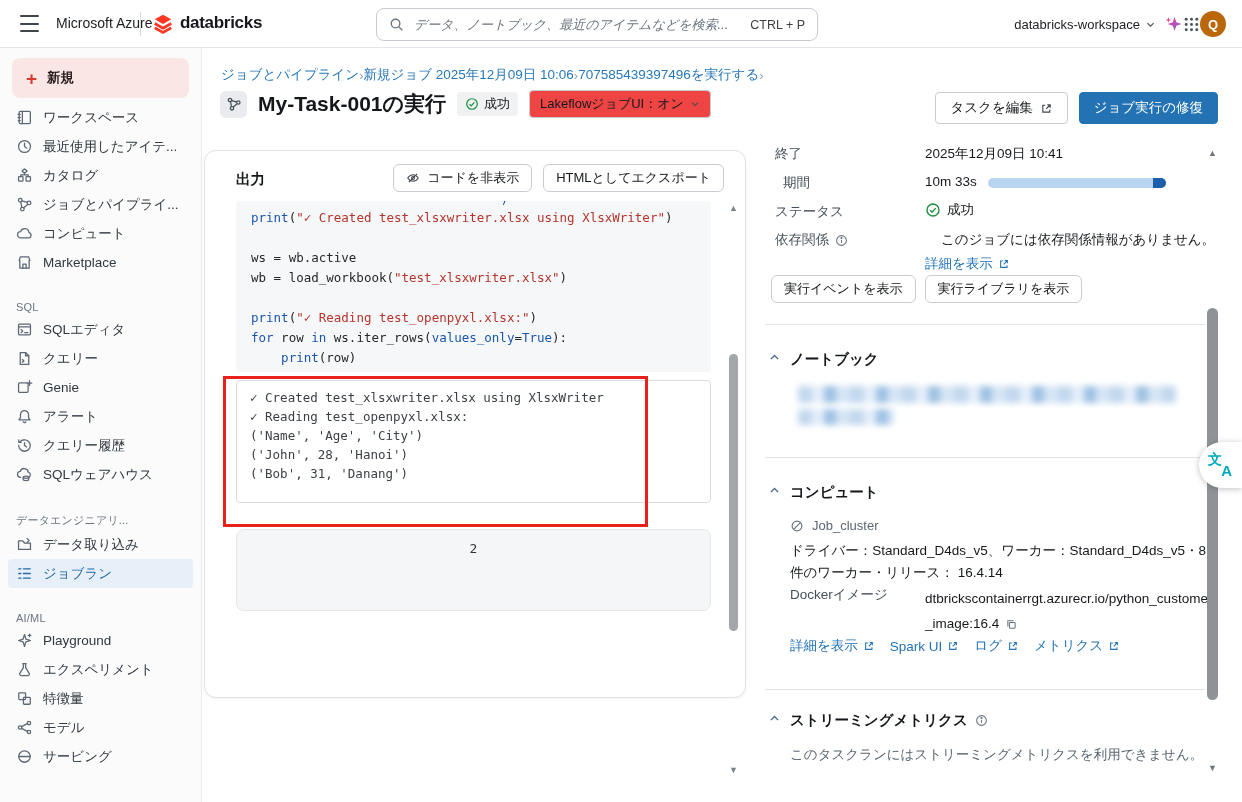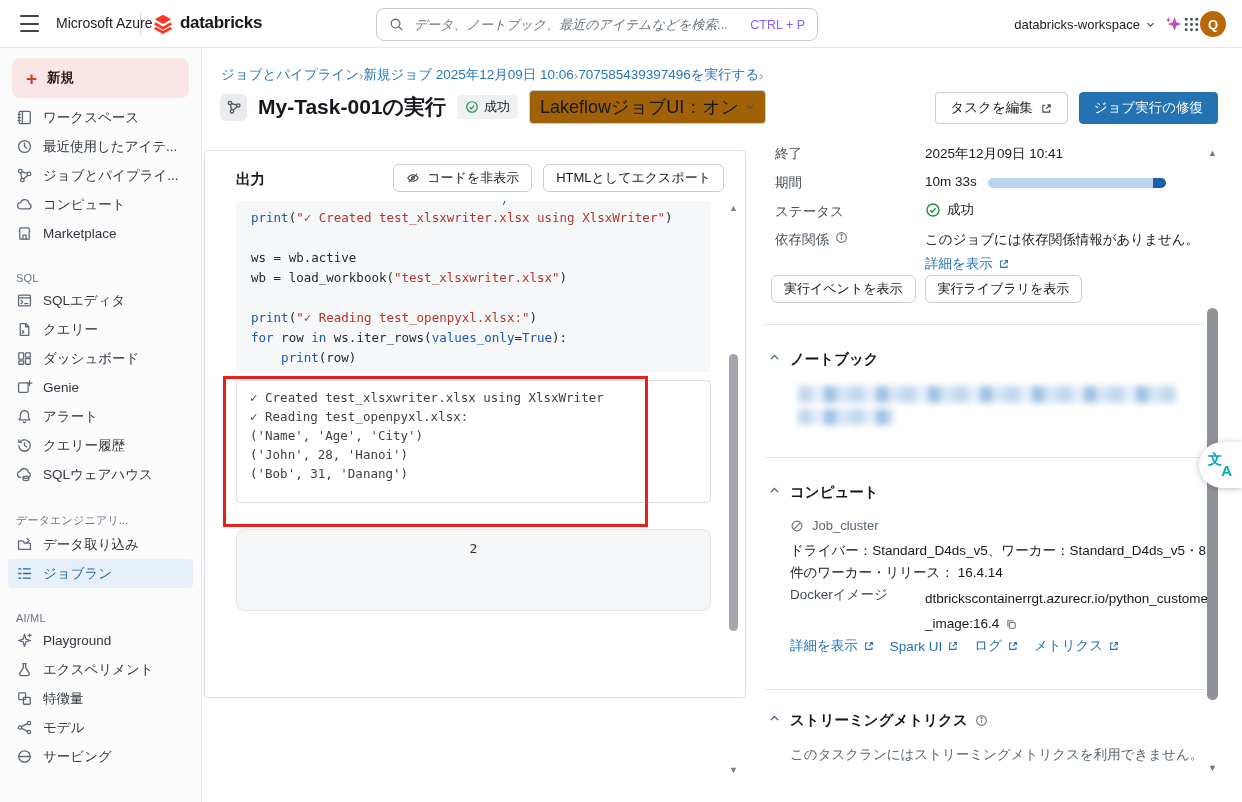--- a/index.html
+++ b/index.html
@@ -16,21 +16,21 @@
   .hamburger div{height:2px;background:#41464d;border-radius:1px;}
   .azure-label{position:absolute;left:56px;top:15px;font-size:14px;color:#1b1e23;}
   .tb-divider{position:absolute;left:140px;top:12px;width:1px;height:24px;background:#d9dce0;}
   .db-logo{position:absolute;left:152px;top:13px;}
   .db-wordmark{position:absolute;left:180px;top:13px;font-size:17px;font-weight:bold;color:#15171c;letter-spacing:-.3px;}
   .searchbox{position:absolute;left:376px;top:8px;width:442px;height:33px;border:1px solid #c7ccd2;
              border-radius:8px;display:flex;align-items:center;padding:0 12px;background:#fff;}
   .searchbox input{border:none;outline:none;flex:1;font-size:13px;color:#16181d;background:transparent;
              font-family:"Liberation Sans","DejaVu Sans",sans-serif;font-style:italic;}
   .searchbox input::placeholder{color:#69737e;}
-  .search-shortcut{color:#8b5cf6;font-size:12.5px;white-space:nowrap;}
+  .search-shortcut{color:#404040;font-size:12.5px;white-space:nowrap;}
   .tb-right{position:absolute;right:16px;top:0;height:48px;display:flex;align-items:center;}
   .ws-select{display:flex;align-items:center;gap:5px;font-size:13px;color:#1b1e23;cursor:pointer;margin-right:8px;}
   .avatar{width:26px;height:26px;border-radius:50%;background:#b96708;color:#fff;font-weight:bold;
           font-size:13px;display:flex;align-items:center;justify-content:center;}
 
   
   .sidebar{position:absolute;left:0;top:48px;width:202px;height:754px;background:#fbfbfc;
            border-right:1px solid #e8eaec;overflow:hidden;z-index:20;}
   .new-btn{margin:10px 12px 0 12px;height:40px;background:#fbe6e6;border-radius:8px;display:flex;
            align-items:center;gap:10px;padding:0 14px;cursor:pointer;}
@@ -49,30 +49,30 @@
           align-items:center;white-space:nowrap;}
   .crumb{cursor:pointer;}
   .crumb-sep{color:#98a2ac;font-size:13px;}
   .title-row{position:absolute;left:220px;top:90px;display:flex;align-items:center;gap:11px;}
   .title-icon-box{width:27px;height:27px;background:#e9ebee;border-radius:6px;display:flex;
                   align-items:center;justify-content:center;color:#4b545d;}
   .page-title{font-size:21px;font-weight:bold;color:#14171b;}
   .status-pill{display:flex;align-items:center;gap:5px;background:#eff1f3;border-radius:4px;
                padding:3px 8px;font-size:13px;color:#15181c;}
   .lakeflow-pill{display:flex;align-items:center;gap:6px;border:1px solid #c8cdd3;border-radius:4px;
-               padding:4px 10px;font-size:18px;color:#15181c;cursor:pointer;background:#a16207;}
+               padding:4px 10px;font-size:13px;color:#15181c;cursor:pointer;background:#ef4444;}
   .header-actions{position:absolute;right:24px;top:92px;display:flex;gap:11px;}
   .btn{display:flex;align-items:center;gap:7px;border:1px solid #c8cdd3;background:#fff;border-radius:4px;
        height:32px;padding:0 14px;font-size:13.5px;color:#15181c;cursor:pointer;
        font-family:"Liberation Sans","DejaVu Sans",sans-serif;}
   .btn-primary{background:#2272b4;border-color:#2272b4;color:#fff;}
 
   
   .card{position:absolute;left:204px;top:150px;width:542px;height:548px;background:#fff;
-        border:1px solid #dfe2e6;border-radius:4px;box-shadow:0 1px 3px rgba(0,0,0,.05);}
+        border:1px solid #dfe2e6;border-radius:12px;box-shadow:0 1px 3px rgba(0,0,0,.05);}
   .card-title{position:absolute;left:31px;top:19px;font-size:14.5px;font-weight:bold;color:#14171b;}
   .card-actions{position:absolute;right:21px;top:13px;display:flex;gap:11px;}
   .btn-sm{display:flex;align-items:center;gap:7px;border:1px solid #c8cdd3;background:#fff;border-radius:6px;
           height:28px;padding:12px 12px;font-size:13px;color:#15181c;cursor:pointer;
           font-family:"Liberation Sans","DejaVu Sans",sans-serif;}
   .code-block{position:absolute;left:31px;top:50px;width:475px;height:171px;background:#f6f7f8;
               border-radius:4px;padding:0 15px;overflow:hidden;
               font-family:"DejaVu Sans Mono","Liberation Mono",monospace;font-size:12.5px;color:#24292e;}
   .clip-line{height:7px;overflow:hidden;position:relative;}
   .clip-line span{position:absolute;left:242px;top:-9px;color:#1a56b0;}
@@ -206,20 +206,31 @@
             <svg width="17" height="17" viewBox="0 0 16 16" fill="none" stroke="currentColor" stroke-width="1.2" stroke-linecap="round" stroke-linejoin="round">
               <circle cx="8" cy="8" r="5.6"></circle>
               <path d="M8 4.8V8l2.2 1.6"></path>
             </svg>
           </span>
           <span class="sb-label">最近使用したアイテ...</span>
         </div>
         <div class="sb-item">
           <span class="sb-icon">
             <svg width="17" height="17" viewBox="0 0 16 16" fill="none" stroke="currentColor" stroke-width="1.2" stroke-linecap="round" stroke-linejoin="round">
+              <path d="M8 1.8l2.4 2L8 5.8l-2.4-2z"></path>
+              <rect x="2.4" y="9" width="4.2" height="4.2" rx=".6"></rect>
+              <rect x="9.4" y="9" width="4.2" height="4.2" rx=".6"></rect>
+              <path d="M8 5.8v1.6M4.5 9V7.4h7V9"></path>
+            </svg>
+          </span>
+          <span class="sb-label">カタログ</span>
+        </div>
+        <div class="sb-item">
+          <span class="sb-icon">
+            <svg width="17" height="17" viewBox="0 0 16 16" fill="none" stroke="currentColor" stroke-width="1.2" stroke-linecap="round" stroke-linejoin="round">
               <circle cx="4" cy="4" r="1.7"></circle>
               <circle cx="12.3" cy="6.5" r="1.7"></circle>
               <circle cx="6" cy="12.3" r="1.7"></circle>
               <path d="M5.6 4.6l5 1.4M11 7.9l-3.8 3.2M4.5 5.6l1 5"></path>
             </svg>
           </span>
           <span class="sb-label">ジョブとパイプライ...</span>
         </div>
         <div class="sb-item">
           <span class="sb-icon">
@@ -249,31 +260,20 @@
           <span class="sb-label">SQLエディタ</span>
         </div>
         <div class="sb-item">
           <span class="sb-icon">
             <svg width="17" height="17" viewBox="0 0 16 16" fill="none" stroke="currentColor" stroke-width="1.2" stroke-linecap="round" stroke-linejoin="round">
               <path d="M4 2.4h5l3 3v8.2H4z"></path>
               <path d="M9 2.4v3h3M6 9l1.4 1.3L6 11.6"></path>
             </svg>
           </span>
           <span class="sb-label">クエリー</span>
-        </div>
-        <div class="sb-item">
-          <span class="sb-icon">
-            <svg width="17" height="17" viewBox="0 0 16 16" fill="none" stroke="currentColor" stroke-width="1.2" stroke-linecap="round" stroke-linejoin="round">
-              <rect x="2.6" y="2.6" width="4.6" height="6" rx=".6"></rect>
-              <rect x="8.9" y="2.6" width="4.6" height="4" rx=".6"></rect>
-              <rect x="2.6" y="10.2" width="4.6" height="3.2" rx=".6"></rect>
-              <rect x="8.9" y="8.2" width="4.6" height="5.2" rx=".6"></rect>
-            </svg>
-          </span>
-          <span class="sb-label">ダッシュボード</span>
         </div>
         <div class="sb-item">
           <span class="sb-icon">
             <svg width="17" height="17" viewBox="0 0 16 16" fill="none" stroke="currentColor" stroke-width="1.2" stroke-linecap="round" stroke-linejoin="round">
               <rect x="2.4" y="3.6" width="9" height="9" rx="1"></rect>
               <path d="M12.7 1.6v4.4M10.5 3.8h4.4"></path>
             </svg>
           </span>
           <span class="sb-label">Genie</span>
         </div>
@@ -470,44 +470,44 @@
       <div class="vs-thumb" style="top:153px;height:277px;"></div>
       <div class="vs-arrow" style="top:564px;">▼</div>
     </div>
   </div>
 
   <div class="red-box"></div>
 
   <div class="detail-label" style="top:145px;">終了</div>
   <div class="detail-value" style="top:145px;">2025年12月09日 10:41</div>
 
-  <div class="detail-label" style="top:174px;">期間</div>
+  <div class="detail-label" style="top:174px;margin-left:8px;">期間</div>
   <div class="detail-value" style="top:174px;">10m 33s</div>
   <div class="dur-bar" style="top:178px;">
       <div class="dur-cap"></div>
     </div>
 
   <div class="detail-label" style="top:203px;">ステータス</div>
   <div class="detail-value" style="top:201px;display:flex;align-items:center;gap:6px;">
     <svg width="16" height="16" viewBox="0 0 16 16" fill="none" stroke="#1e8e3e" stroke-width="1.4">
       <circle cx="8" cy="8" r="6"></circle>
         <path d="M5.2 8.3l1.9 1.9 3.6-4.1"></path>
       </svg>
     <span>成功</span>
   </div>
 
-  <div class="detail-label" style="top:231px;display:flex;gap:6px;align-items:flex-start;">
+  <div class="detail-label" style="top:231px;display:flex;gap:6px;align-items:center;">
     <span>依存関係</span>
     <svg width="13" height="13" viewBox="0 0 16 16" fill="none" stroke="#6a7480" stroke-width="1.3">
       <circle cx="8" cy="8" r="6"></circle>
         <path d="M8 7.3v3.7"></path>
         <circle cx="8" cy="5" r="0.7" fill="#6a7480"></circle>
       </svg>
   </div>
-  <div class="detail-value" style="top:231px;">このジョブには依存関係情報がありません。</div>
+  <div class="detail-value" style="top:231px;margin-left:16px;">このジョブには依存関係情報がありません。</div>
   <div class="detail-value" style="top:255px;">
     <span class="blue-link">
       <span>詳細を表示</span>
       <svg width="12" height="12" viewBox="0 0 16 16" fill="none" stroke="#2272b4" stroke-width="1.4">
         <path d="M6.5 4H3.5v8.5H12V9.5M9 3.5h3.5V7M12.3 3.7L7.6 8.4"></path>
         </svg>
     </span>
   </div>
 
   <div class="detail-btns">

